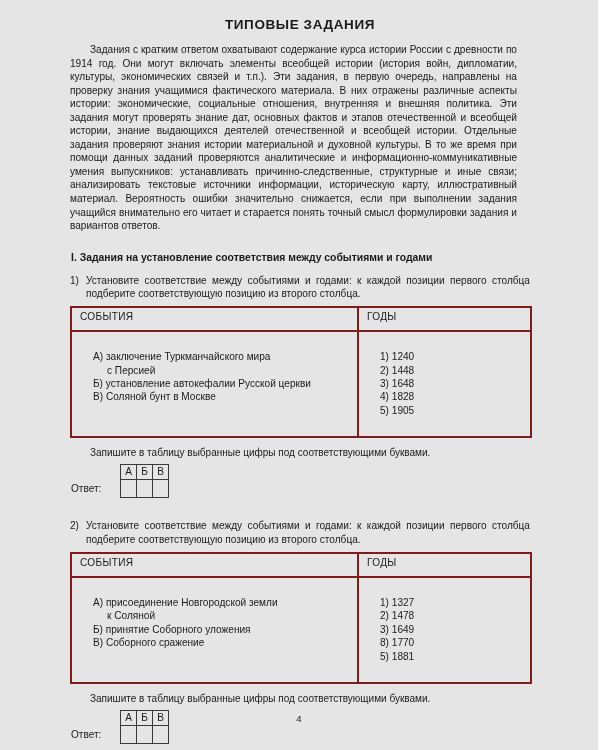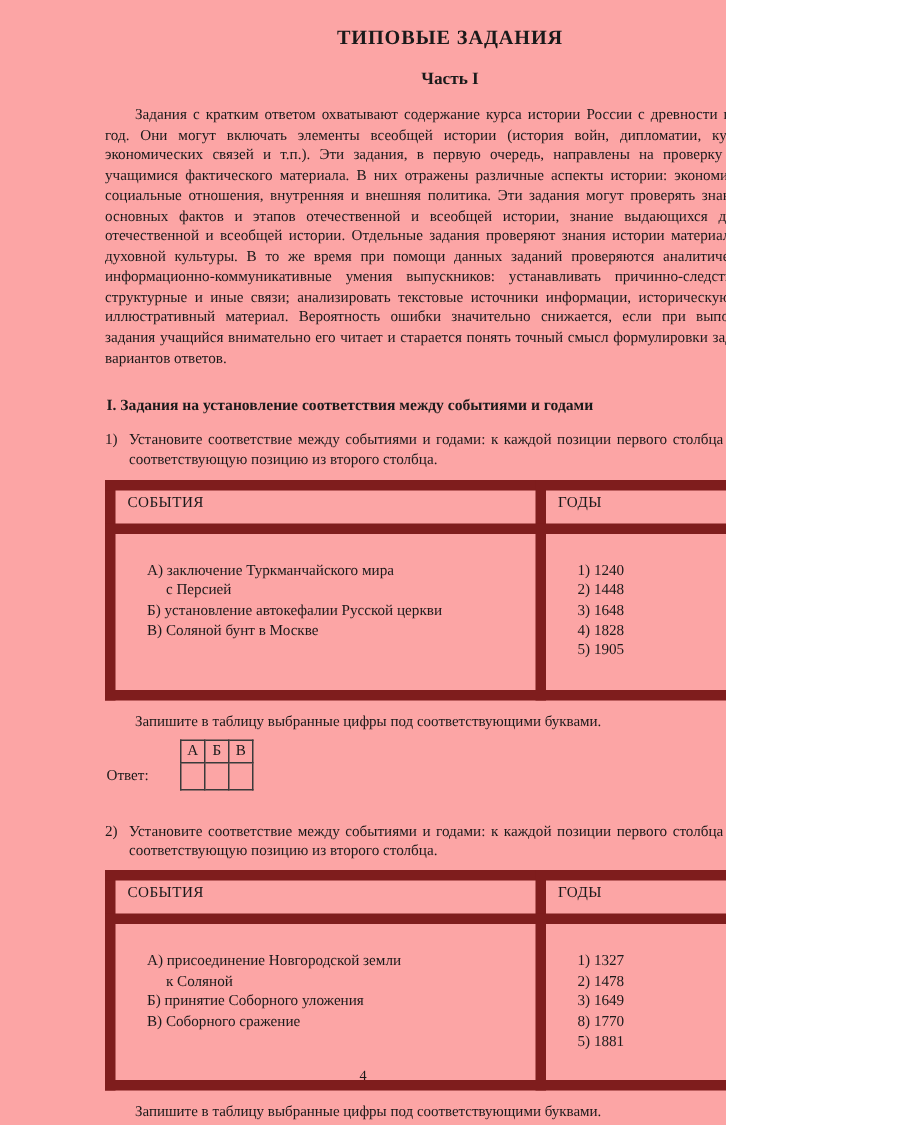--- a/index.html
+++ b/index.html
@@ -2,25 +2,25 @@
 <html lang="ru"><head>
 <meta charset="utf-8">
 <style>
   html, body {
     margin: 0;
     padding: 0;
     background: #ffffff;
   }
   .page {
     position: relative;
-    width: 484px;
+    width: 598px;
     height: 750px;
-    background: #fca5a5;
+    background: #e5e5e5;
     color: #1a1a1a;
-    font-family: Liberation Serif, serif;
+    font-family: Liberation Sans, sans-serif;
     overflow: hidden;
     box-sizing: border-box;
   }
   .content {
     position: absolute;
     left: 70px;
     top: 0;
     width: 460px;
   }
 
@@ -77,21 +77,21 @@
   
   table.match {
     border-collapse: collapse;
     width: 460px;
     margin-top: 6px;
     table-layout: fixed;
     font-size: 10.1px;
   }
   table.match th,
   table.match td {
-    border: 7px solid #7f1d1d;
+    border: 2px solid #7f1d1d;
     text-align: left;
     vertical-align: top;
     font-weight: normal;
     padding: 3px 0 4px 8px;
   }
   table.match th {
     height: 15px;
     letter-spacing: 0.3px;
   }
   table.match col.c-left  { width: 287px; }
@@ -149,21 +149,20 @@
     font-size: 9.5px;
   }
 </style>
 </head>
 <body>
 
 <div class="page">
   <div class="content">
 
     <h1 class="doc-title">ТИПОВЫЕ ЗАДАНИЯ</h1>
-    <h2 class="part-title">Часть I</h2>
 
     <p class="intro">Задания с кратким ответом охватывают содержание курса истории России с древности по 1914 год. Они могут включать элементы всеобщей истории (история войн, дипломатии, культуры, экономических связей и т.п.). Эти задания, в первую очередь, направлены на проверку знания учащимися фактического материала. В них отражены различные аспекты истории: экономические, социальные отношения, внутренняя и внешняя политика. Эти задания могут проверять знание дат, основных фактов и этапов отечественной и всеобщей истории, знание выдающихся деятелей отечественной и всеобщей истории. Отдельные задания проверяют знания истории материальной и духовной культуры. В то же время при помощи данных заданий проверяются аналитические и информационно-коммуникативные умения выпускников: устанавливать причинно-следственные, структурные и иные связи; анализировать текстовые источники информации, историческую карту, иллюстративный материал. Вероятность ошибки значительно снижается, если при выполнении задания учащийся внимательно его читает и старается понять точный смысл формулировки задания и вариантов ответов.</p>
 
     <div class="section-heading">I. Задания на установление соответствия между событиями и годами</div>
 
     <div class="task">
       <div class="task-prompt">
         <span class="task-num">1)</span>
         <span class="task-text">Установите соответствие между событиями и годами: к каждой позиции первого столбца подберите соответствующую позицию из второго столбца.</span>
       </div>

